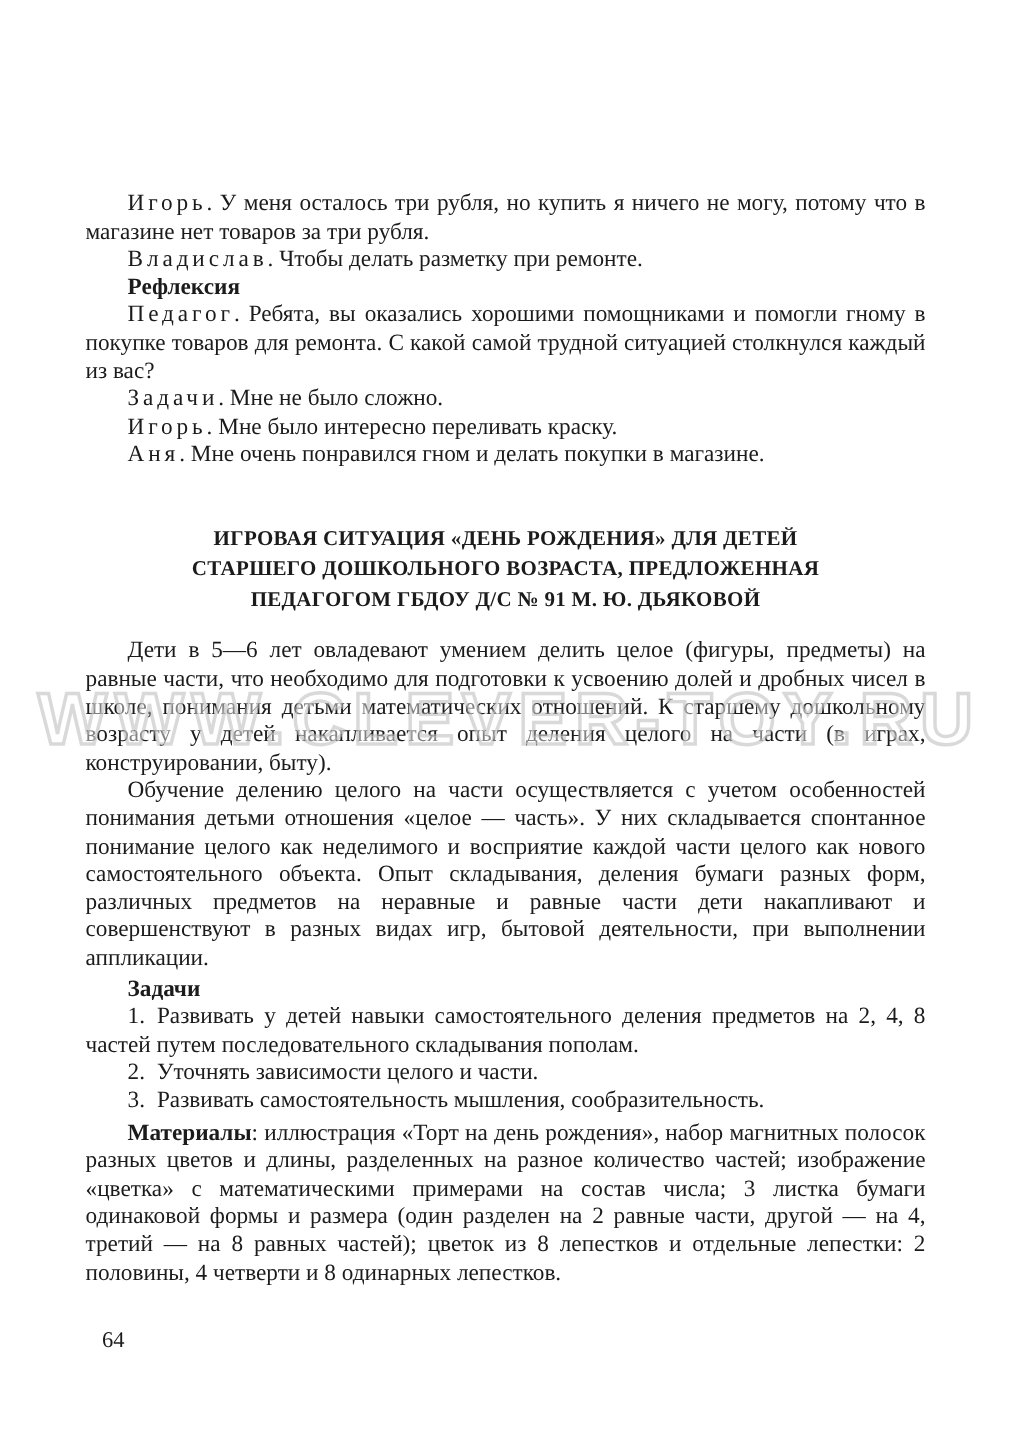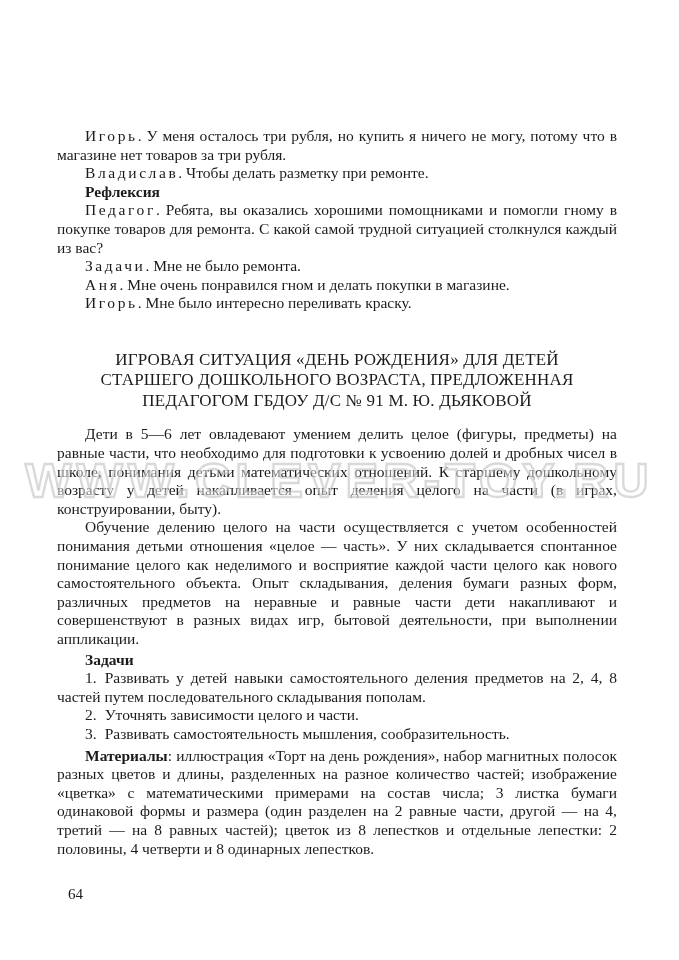--- a/index.html
+++ b/index.html
@@ -23,22 +23,22 @@
     z-index: 1;
     margin-top: 36px;
   }
   .para { margin: 0; text-indent: 28px; }
   .speaker { letter-spacing: 2.6px; }
   .reflexia { font-weight: bold; }
   .heading {
     margin: 37px 0 14px 0;
     text-align: center;
     text-indent: 0;
-    font-weight: normal;
-    font-size: 17px;
+    font-weight: bold;
+    font-size: 14px;
     line-height: 20.5px;
     letter-spacing: 0.2px;
   }
   .tasks-title { font-weight: bold; margin-top: 2px; }
   .task .num { margin-right: 8px; }
   .materials { margin-top: 3px; }
   .mat-label { font-weight: bold; }
   .page-number {
     position: absolute;
     left: 68px;
@@ -76,25 +76,25 @@
     <p class="para"><span class="speaker">Игорь</span><span>.</span> <span>У меня осталось три рубля, но купить я ничего не могу, потому что в магазине нет товаров за три рубля.</span></p>
 
 
 
     <p class="para"><span class="speaker">Владислав</span><span>.</span> <span>Чтобы делать разметку при ремонте.</span></p>
 
     <p class="para reflexia">Рефлексия</p>
 
     <p class="para"><span class="speaker">Педагог</span><span>.</span> <span>Ребята, вы оказались хорошими помощниками и помогли гному в покупке товаров для ремонта. С какой самой трудной ситуацией столкнулся каждый из вас?</span></p>
 
-    <p class="para"><span class="speaker">Задачи</span><span>.</span> <span>Мне не было ремонта.</span></p>
+    <p class="para"><span class="speaker">Задачи</span><span>.</span> <span>Мне не было сложно.</span></p>
+
+    <p class="para"><span class="speaker">Игорь</span><span>.</span> <span>Мне было интересно переливать краску.</span></p>
 
     <p class="para"><span class="speaker">Аня</span><span>.</span> <span>Мне очень понравился гном и делать покупки в магазине.</span></p>
-
-    <p class="para"><span class="speaker">Игорь</span><span>.</span> <span>Мне было интересно переливать краску.</span></p>
 
     <div class="heading">
       <div>ИГРОВАЯ СИТУАЦИЯ «ДЕНЬ РОЖДЕНИЯ» ДЛЯ ДЕТЕЙ</div>
       <div>СТАРШЕГО ДОШКОЛЬНОГО ВОЗРАСТА, ПРЕДЛОЖЕННАЯ</div>
       <div>ПЕДАГОГОМ ГБДОУ Д/С № 91 М. Ю. ДЬЯКОВОЙ</div>
     </div>
 
     <p class="para">Дети в 5—6 лет овладевают умением делить целое (фигуры, предметы) на равные части, что необходимо для подготовки к усвоению долей и дробных чисел в школе, понимания детьми математических отношений. К старшему дошкольному возрасту у детей накапливается опыт деления целого на части (в играх, конструировании, быту).</p>
 
     <p class="para">Обучение делению целого на части осуществляется с учетом особенностей понимания детьми отношения «целое — часть». У них складывается спонтанное понимание целого как неделимого и восприятие каждой части целого как нового самостоятельного объекта. Опыт складывания, деления бумаги разных форм, различных предметов на неравные и равные части дети накапливают и совершенствуют в разных видах игр, бытовой деятельности, при выполнении аппликации.</p>

